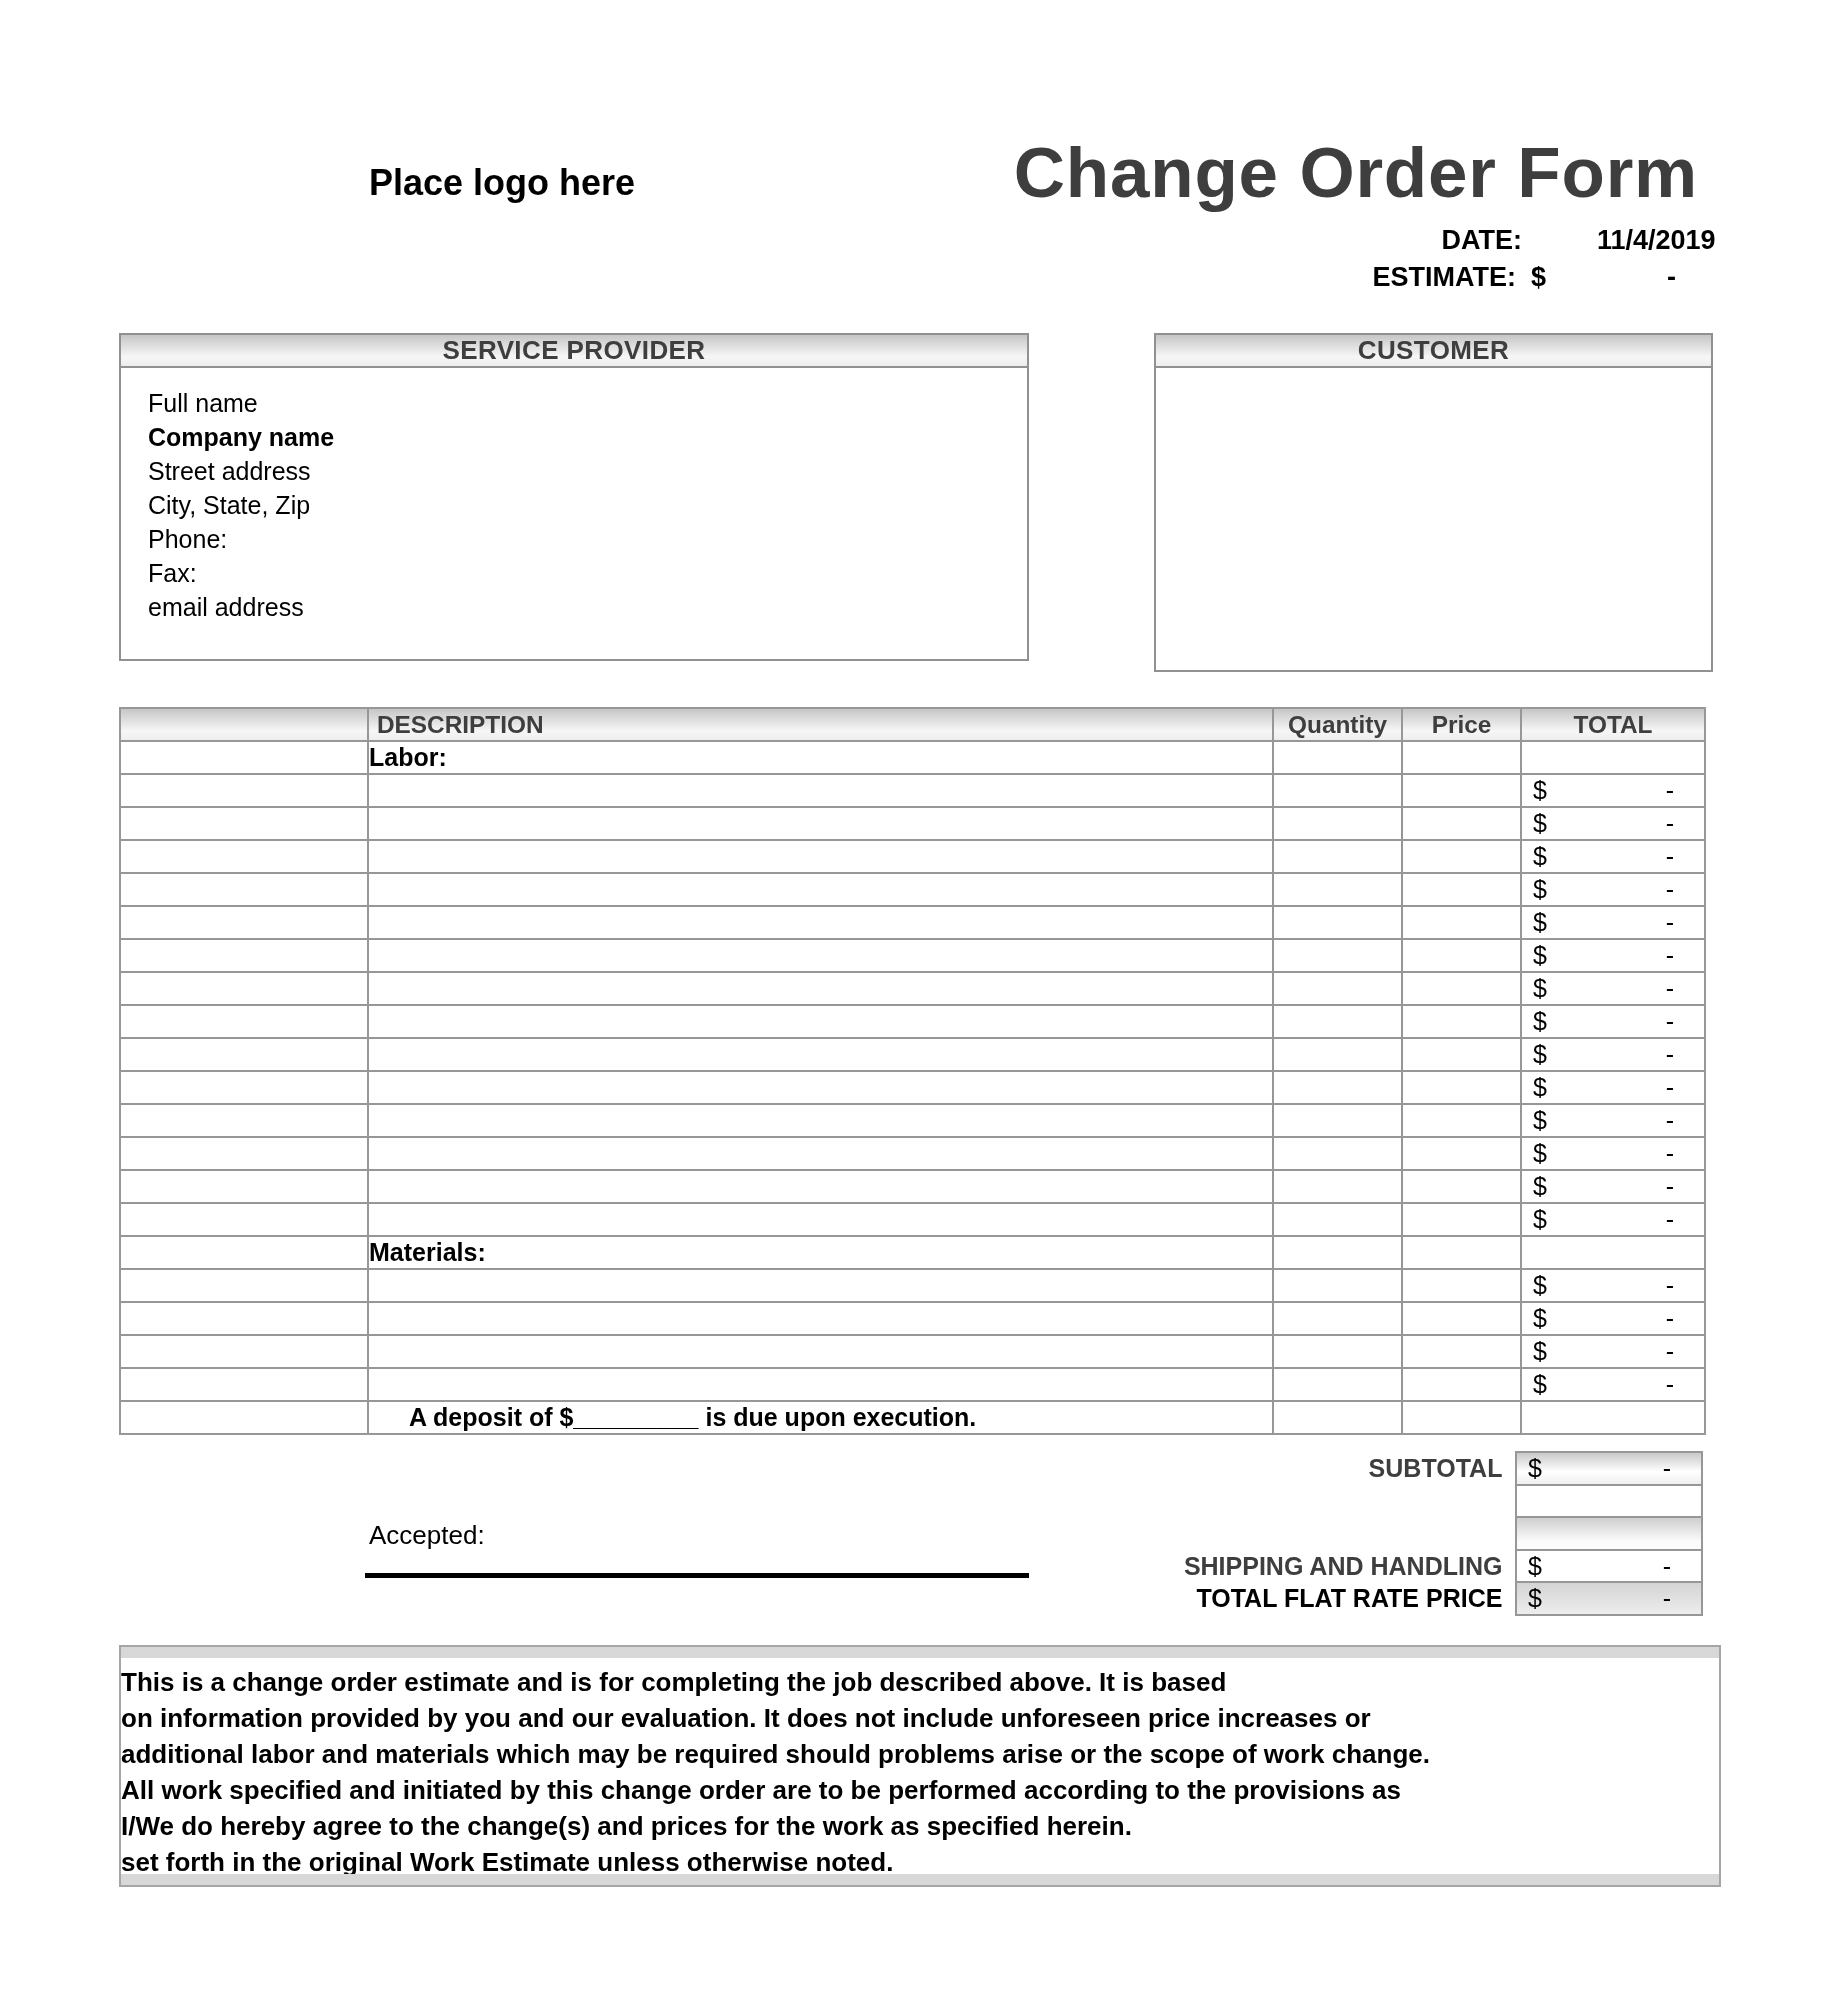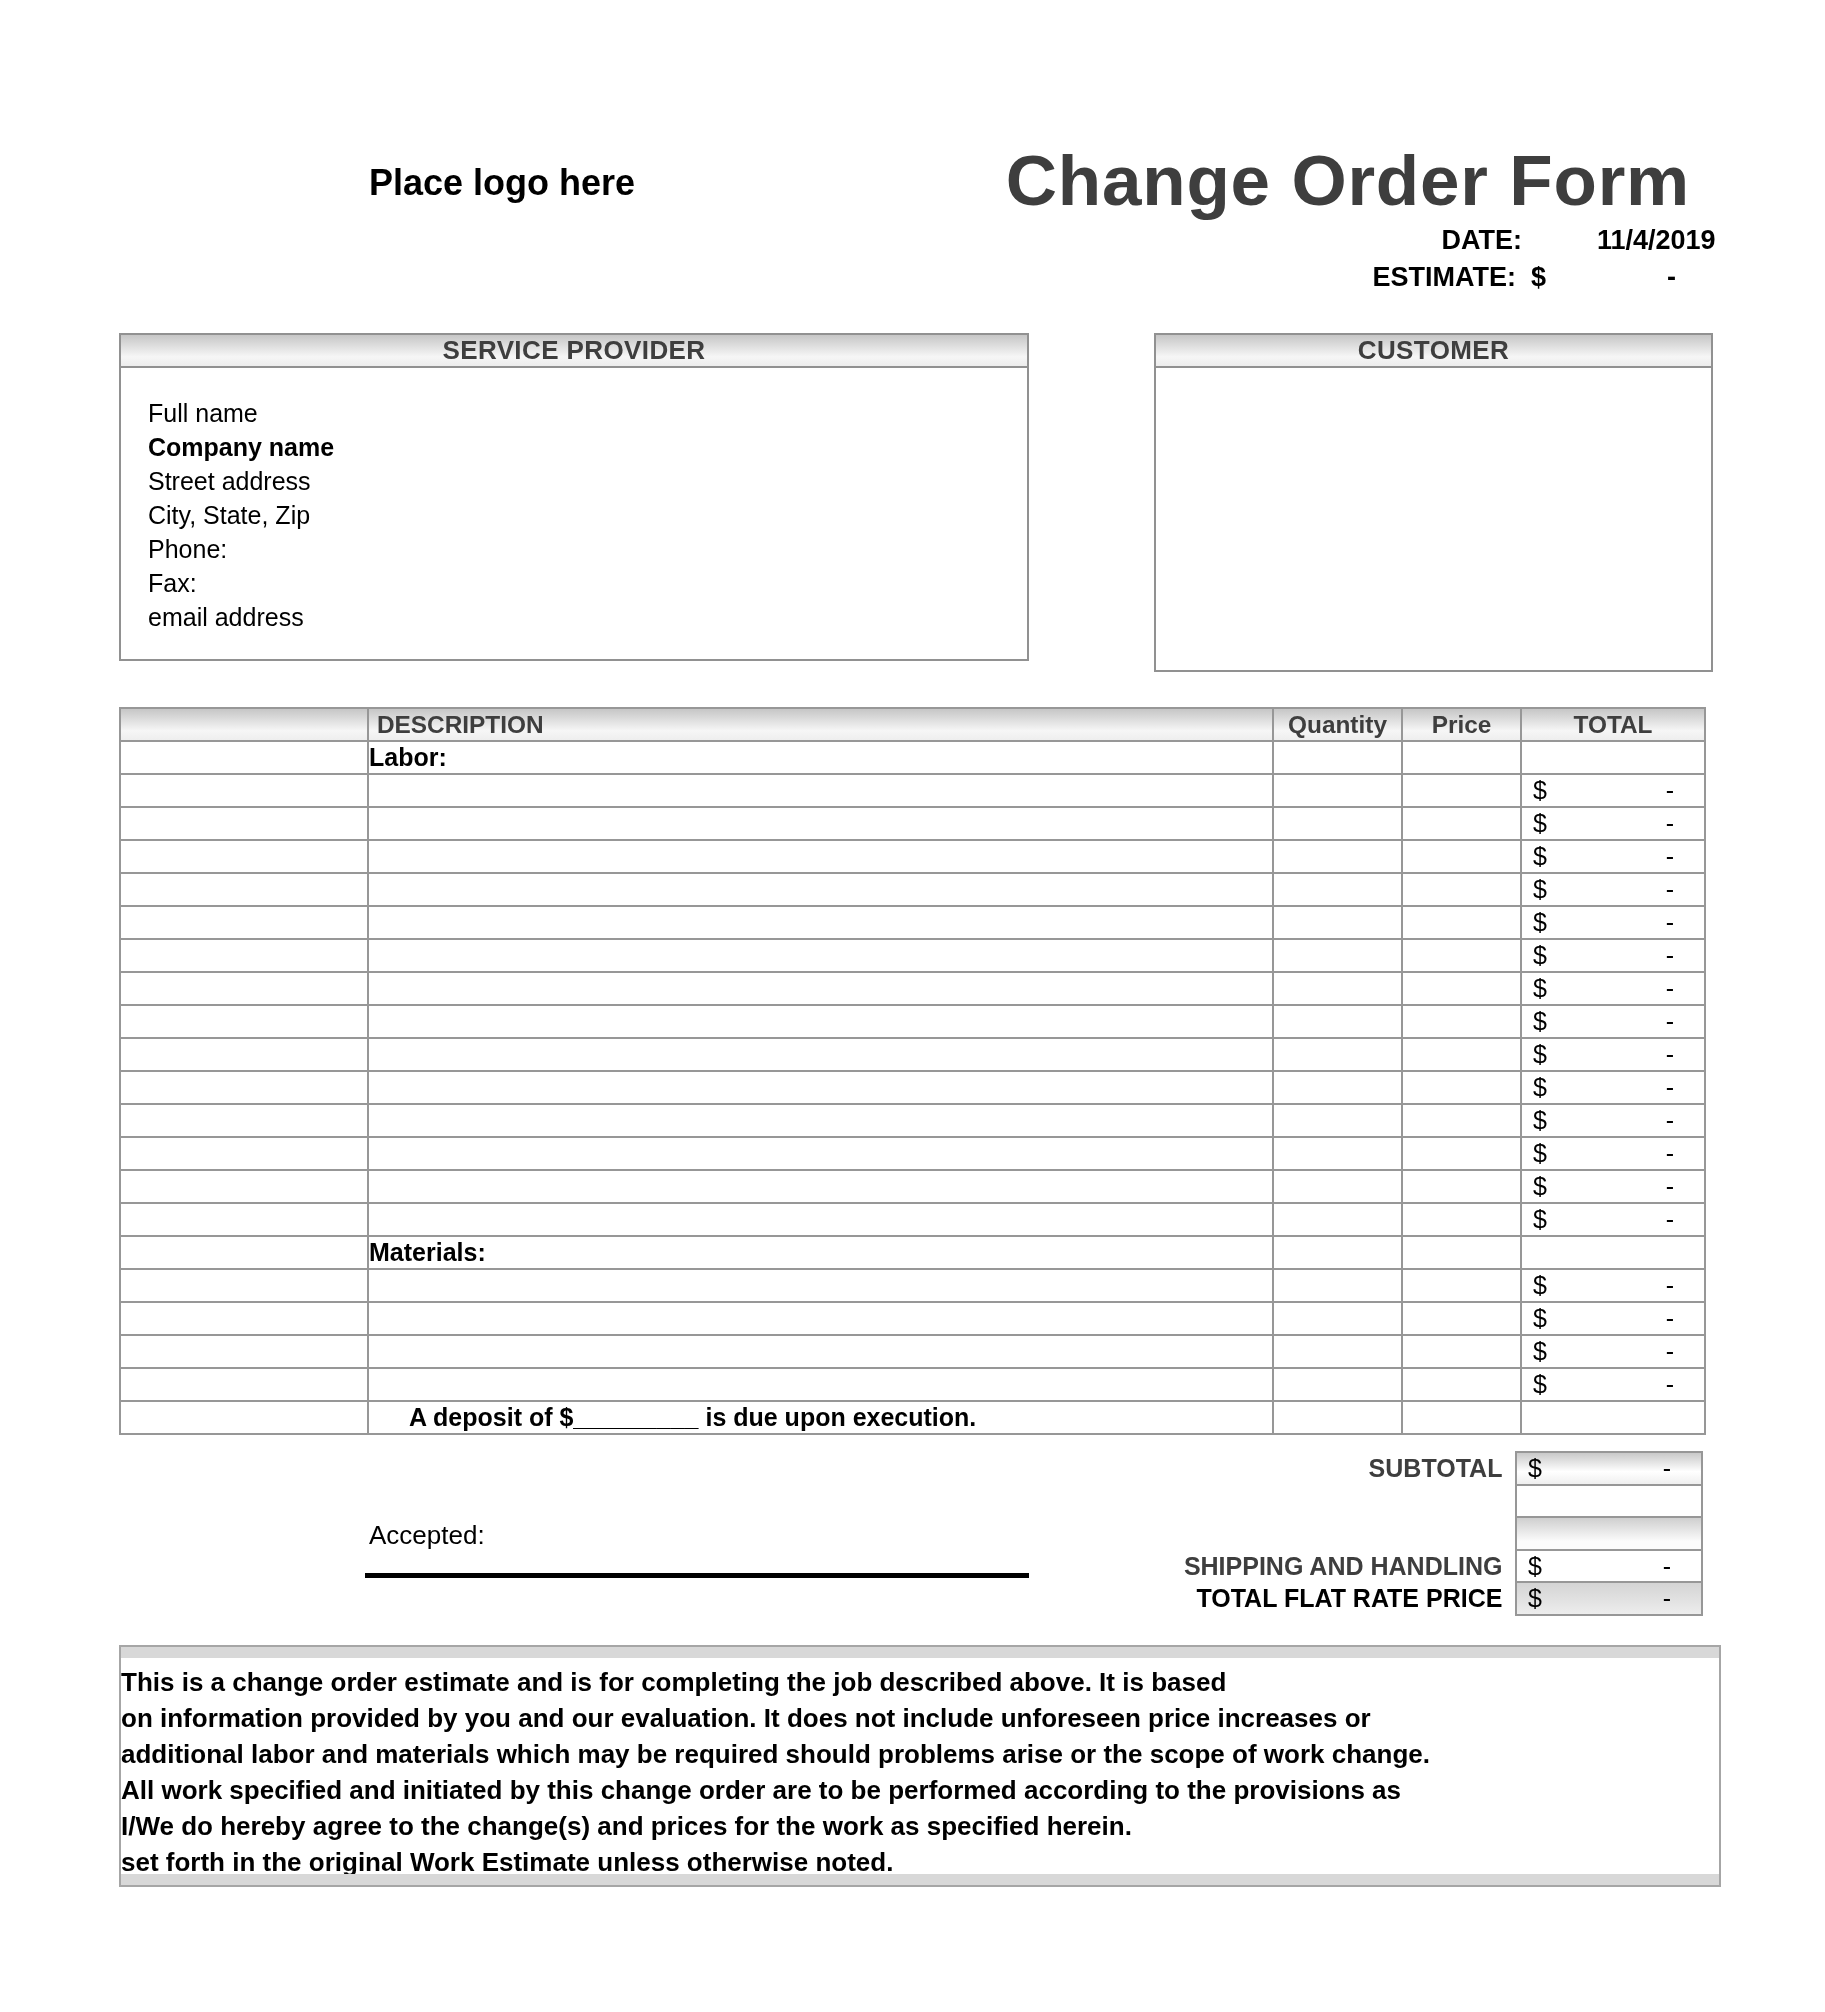--- a/index.html
+++ b/index.html
@@ -3,38 +3,38 @@
 <meta charset="utf-8">
 <style>
   html,body{margin:0;padding:0;background:#ffffff;}
   .page{
     position:relative;width:1825px;height:2013px;background:#ffffff;
     font-family:"Liberation Sans","DejaVu Sans",sans-serif;color:#000;
     overflow:hidden;
   }
   
   .logo-text{position:absolute;left:369px;top:162px;font-size:36px;font-weight:bold;color:#000;}
-  .title{position:absolute;right:127px;top:132px;margin:8px;font-size:71px;font-weight:bold;color:#3e3e3e;letter-spacing:0.8px;white-space:nowrap;}
+  .title{position:absolute;right:127px;top:132px;margin:0;font-size:71px;font-weight:bold;color:#3e3e3e;letter-spacing:0.8px;white-space:nowrap;}
   .meta-label{position:absolute;font-size:27px;font-weight:bold;text-align:right;width:314px;}
   .meta-label.date{top:225px;left:1208px;}
   .meta-label.estimate{top:262px;left:1202px;}
   .meta-date-value{position:absolute;top:225px;left:1597px;width:110px;text-align:right;font-size:27px;font-weight:bold;}
   .meta-currency{position:absolute;top:262px;left:1531px;font-size:27px;font-weight:bold;}
   .meta-estimate-value{position:absolute;top:262px;left:1566px;width:110px;text-align:right;font-size:27px;font-weight:bold;}
   
   .info-box{position:absolute;border:2.4px solid #919191;background:#fff;}
   .provider-box{left:119px;top:333px;width:906px;height:324px;}
   .customer-box{left:1154px;top:333px;width:555px;height:335px;}
   .box-header{
     height:31px;border-bottom:2.4px solid #919191;
     background:linear-gradient(180deg,#c6c6c6 0%,#f6f6f6 70%,#ededed 100%);
     text-align:center;font-size:26px;font-weight:bold;color:#3e3e3e;
     line-height:31px;letter-spacing:0.4px;
   }
-  .box-body{padding:28px 0 0 27px;}
+  .box-body{padding:18px 0 0 27px;}
   .box-line{font-size:25px;line-height:34px;color:#000;}
   .box-line.bold{font-weight:bold;}
   
   table.items{
     position:absolute;left:119px;top:707px;width:1584px;
     border-collapse:collapse;table-layout:fixed;
   }
   table.items col.c-a{width:248px;}
   table.items col.c-desc{width:905px;}
   table.items col.c-qty{width:129px;}

